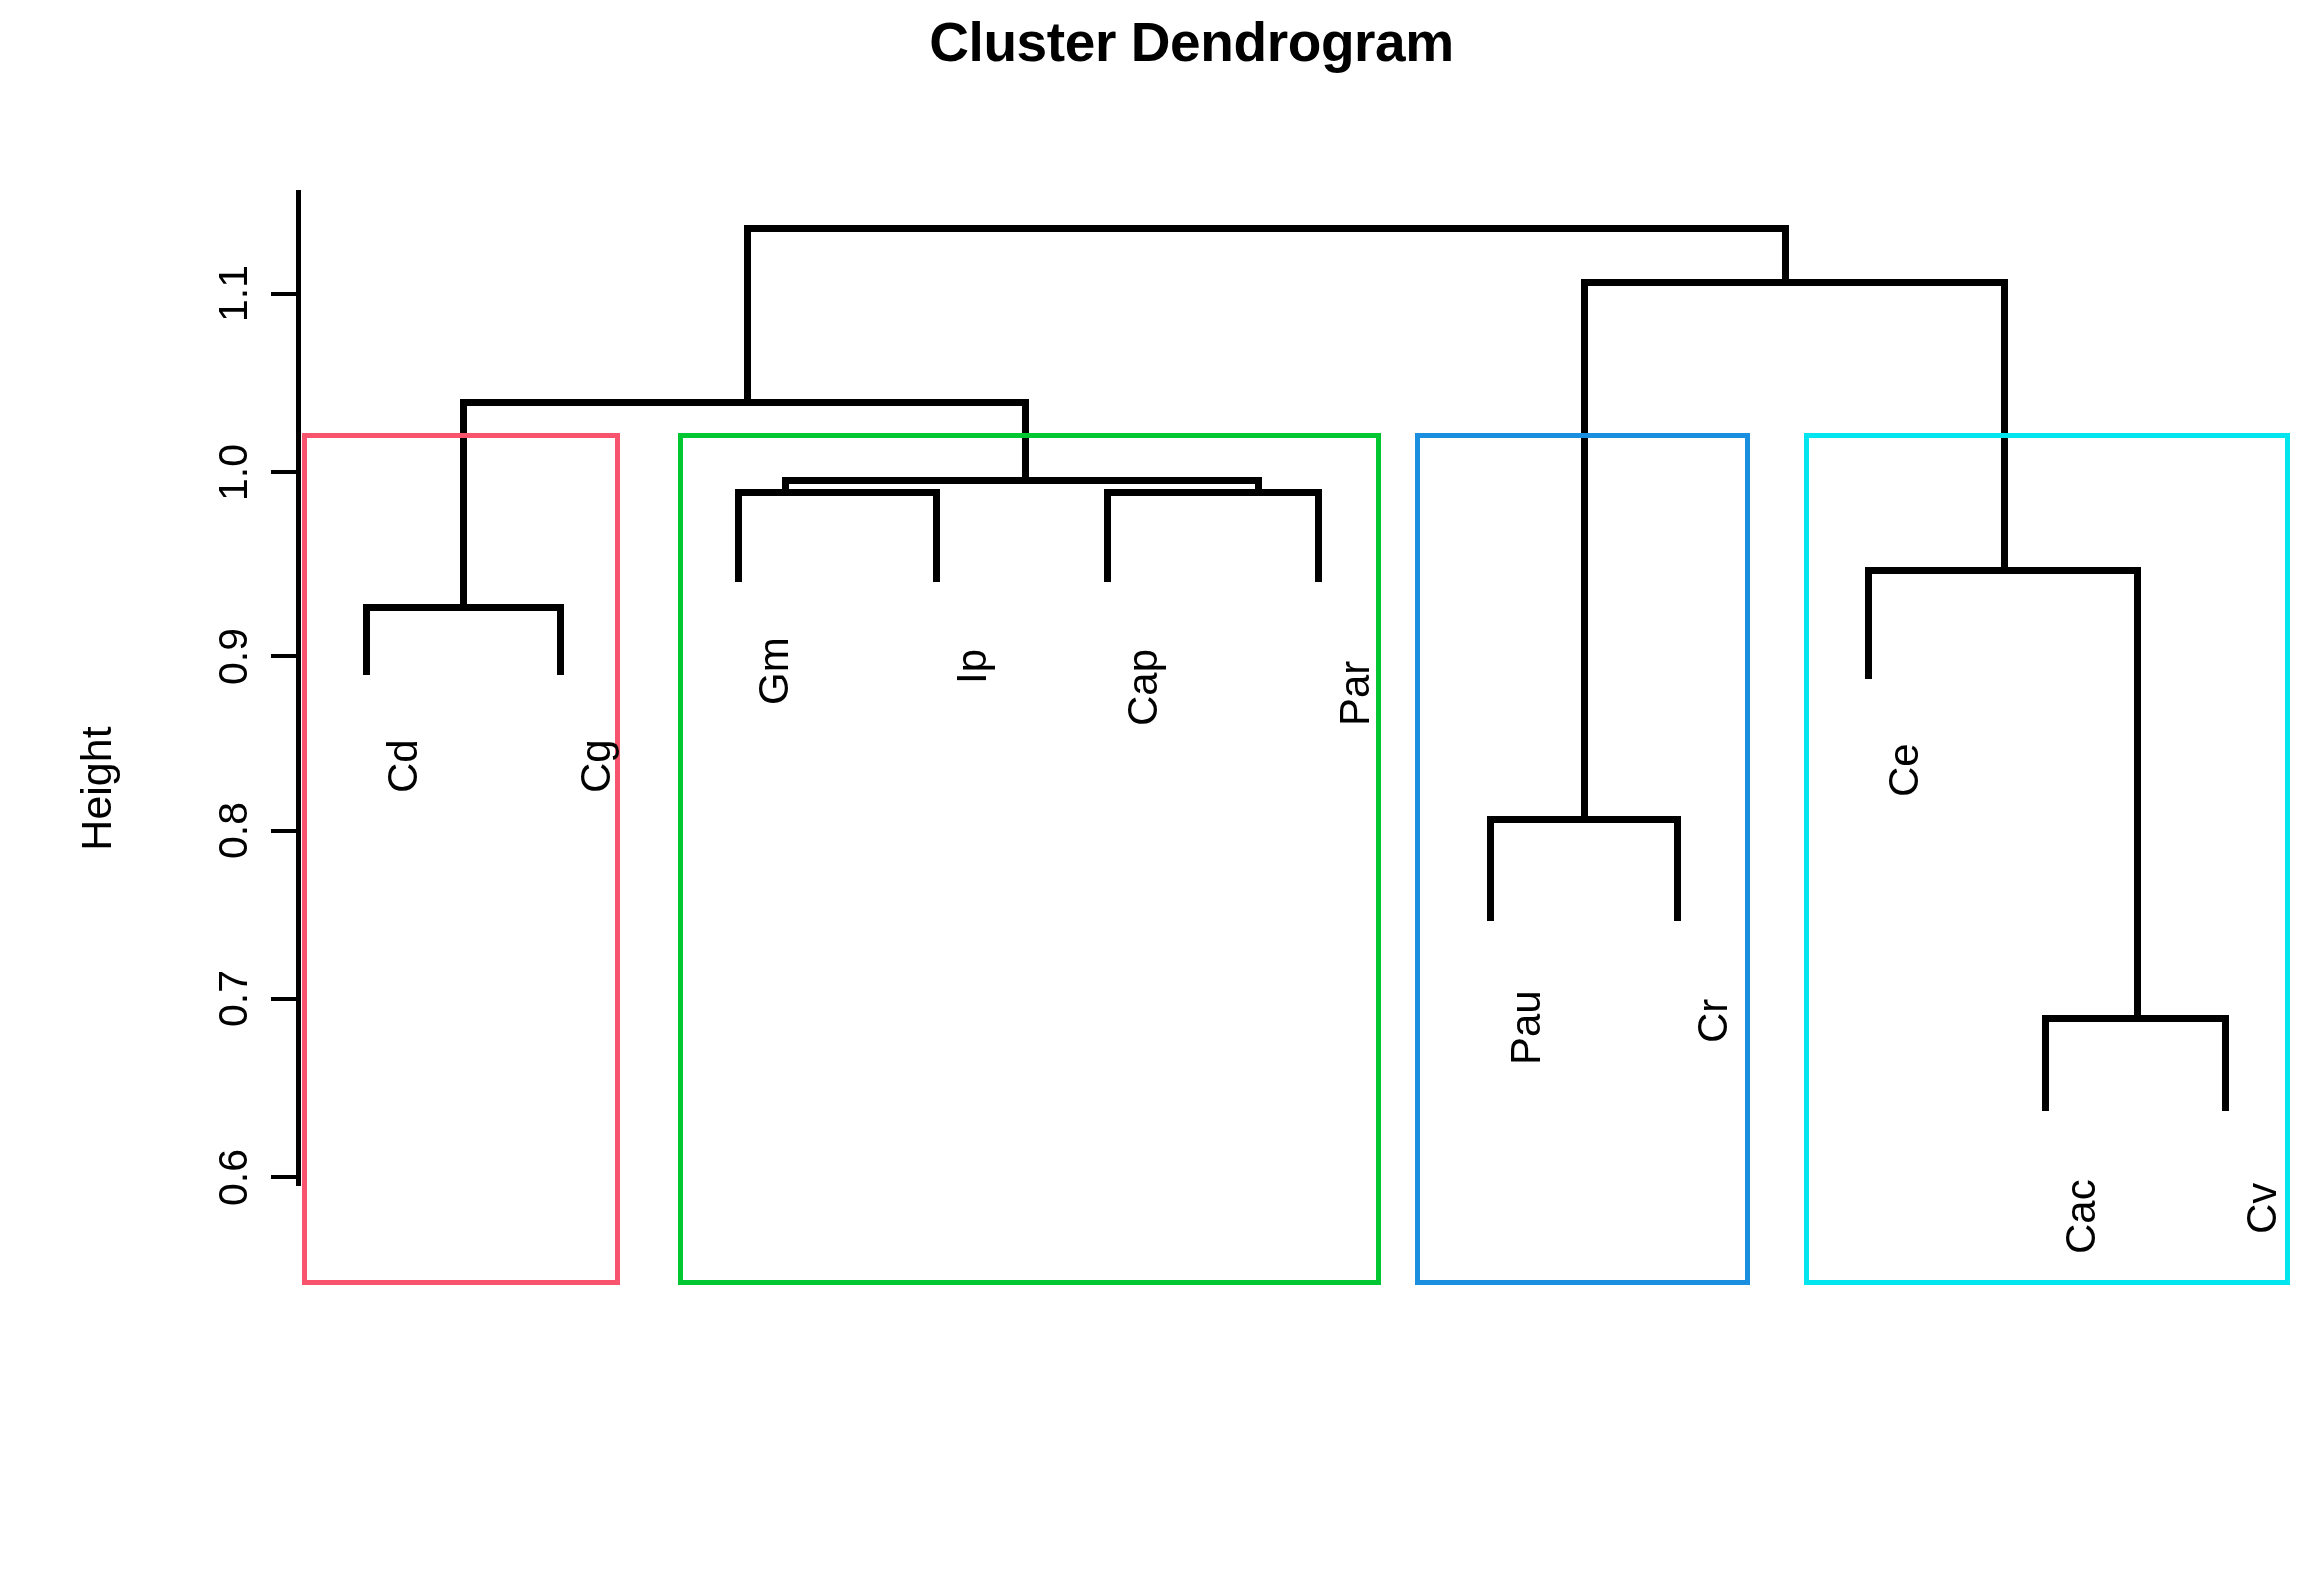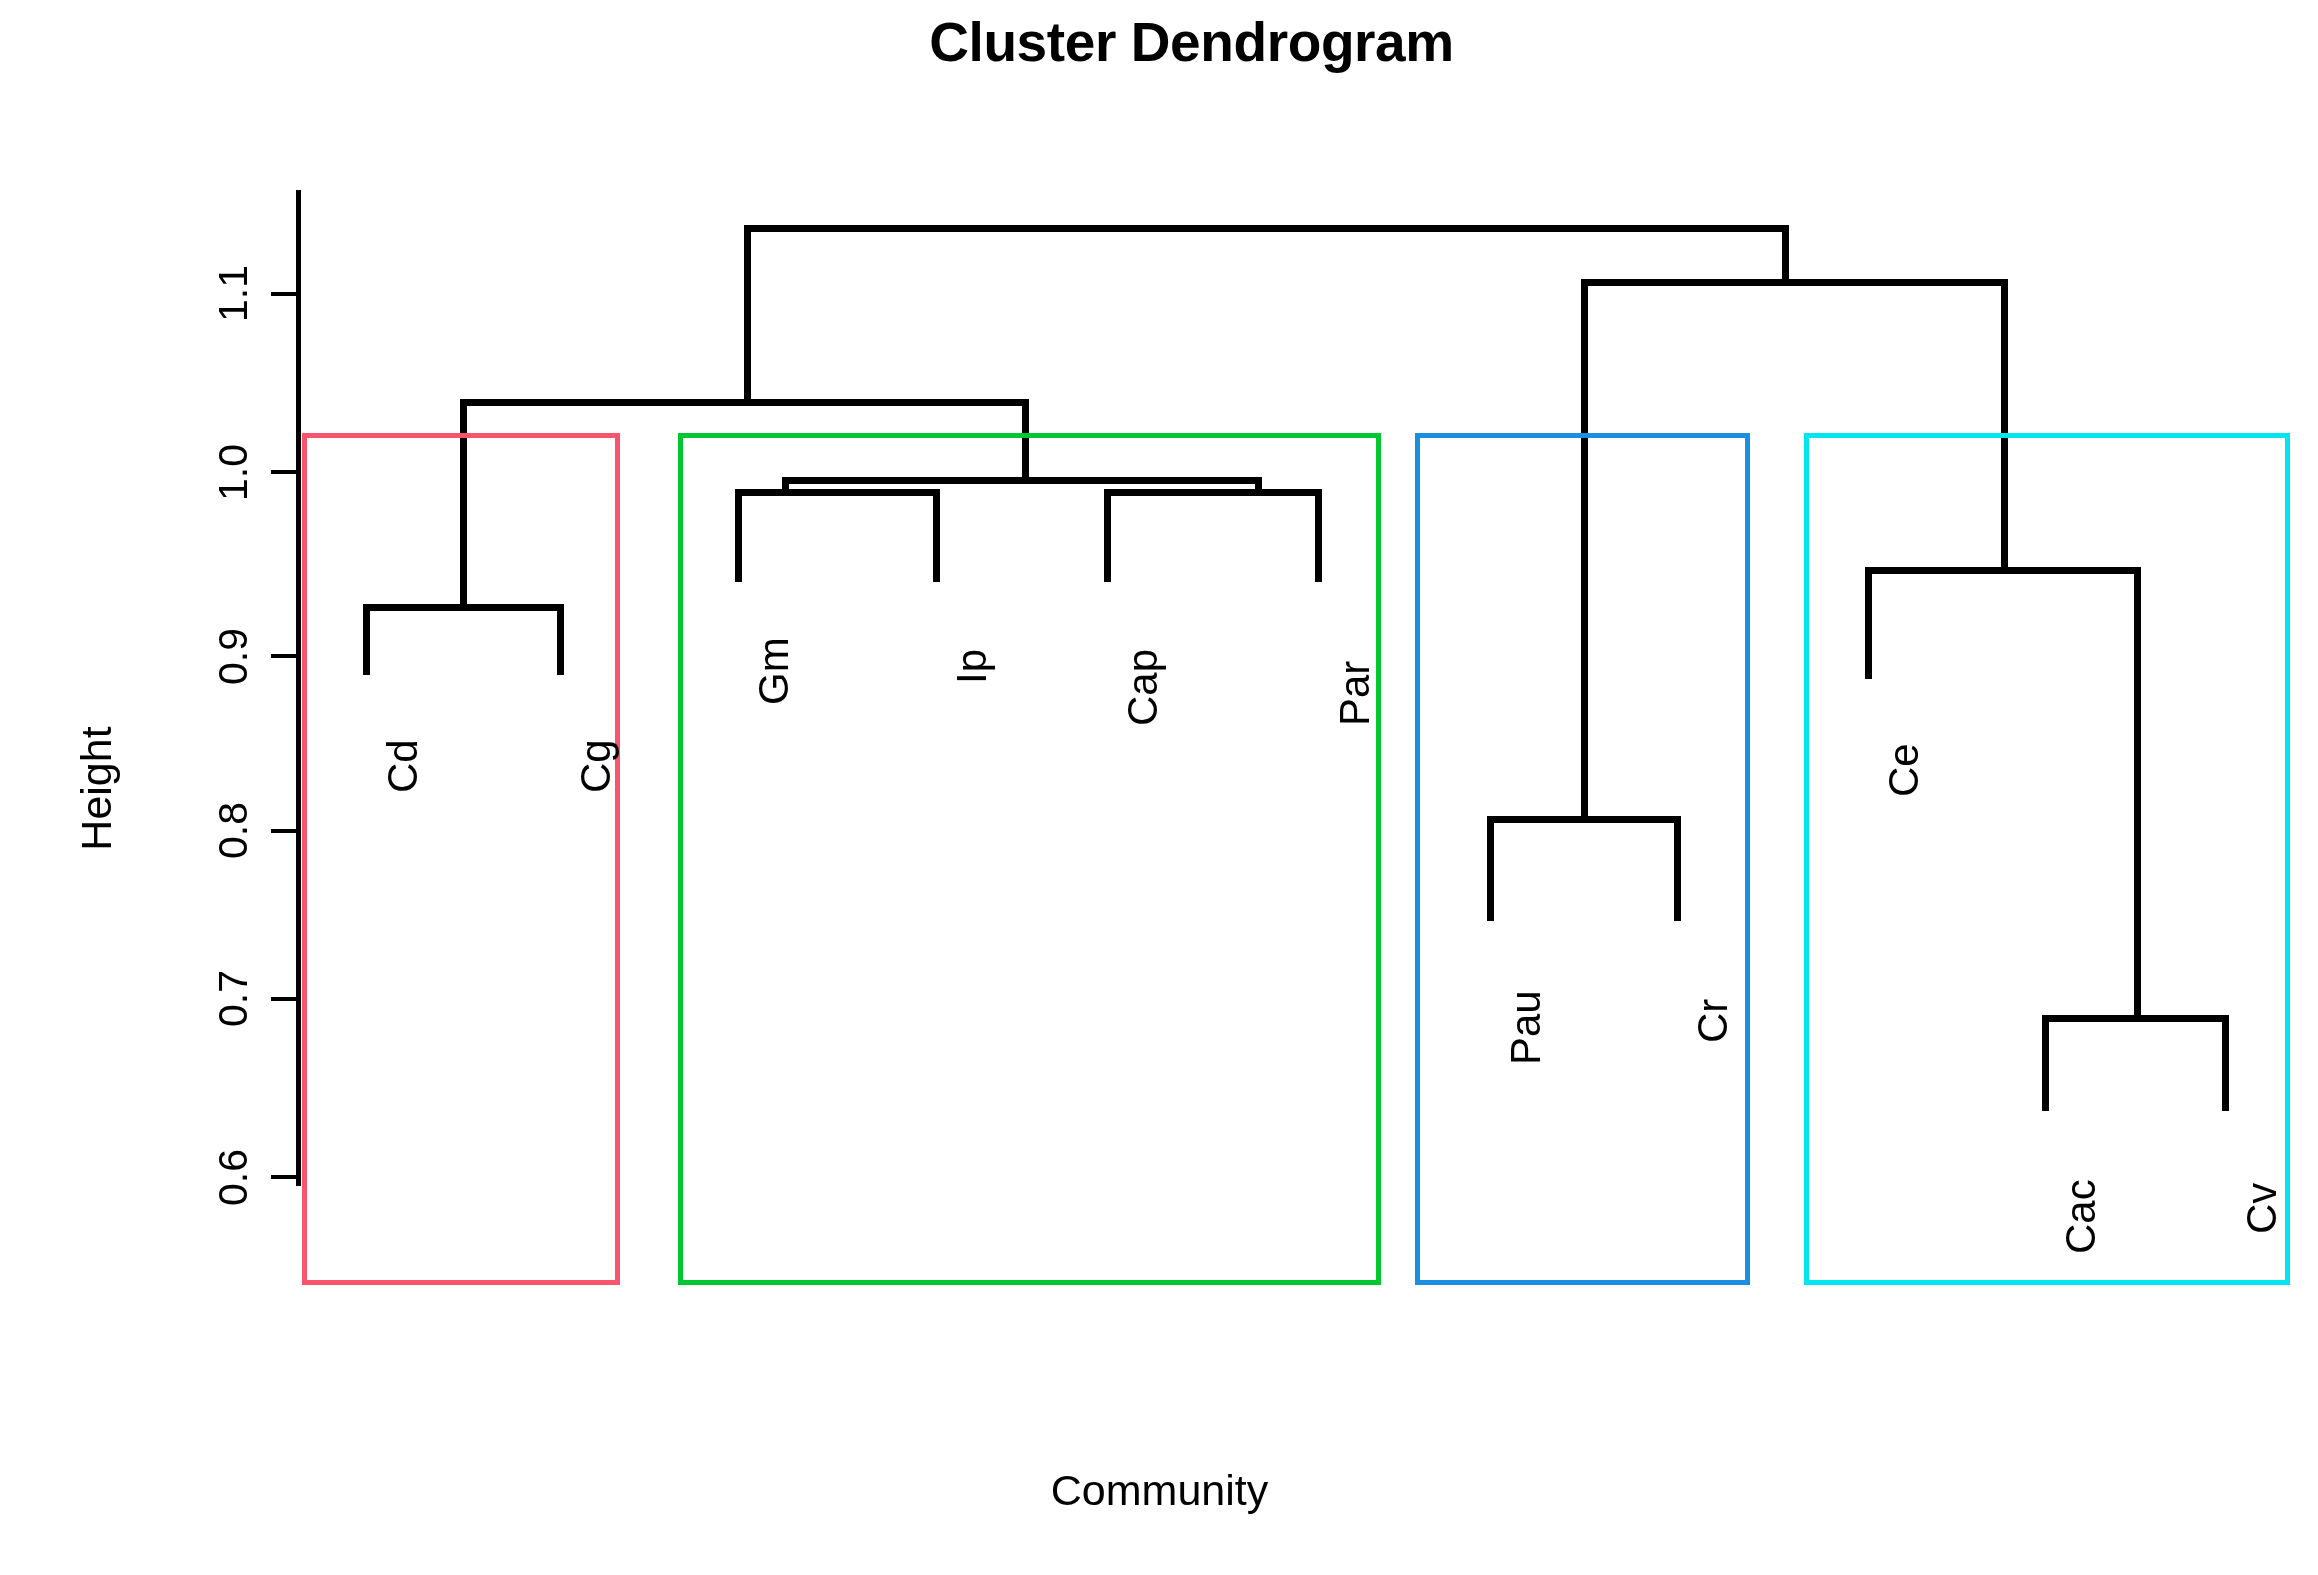--- a/index.html
+++ b/index.html
@@ -58,21 +58,20 @@
 <body>
 
 <div id="root">
 
   <div class="title">Cluster Dendrogram</div>
 
   <div class="ylab">
     <span>Height</span>
   </div>
 
-  <div class="xlab">Community</div>
 
   <div class="axis-line" style="left:296px; top:190px; width:5.2px; height:996px;"></div>
 
   <div class="tick" style="left:271px; top:1175px;"></div>
   <div class="tick" style="left:271px; top:997px;"></div>
   <div class="tick" style="left:271px; top:829px;"></div>
   <div class="tick" style="left:271px; top:654px;"></div>
   <div class="tick" style="left:271px; top:470px;"></div>
   <div class="tick" style="left:271px; top:292px;"></div>
 

